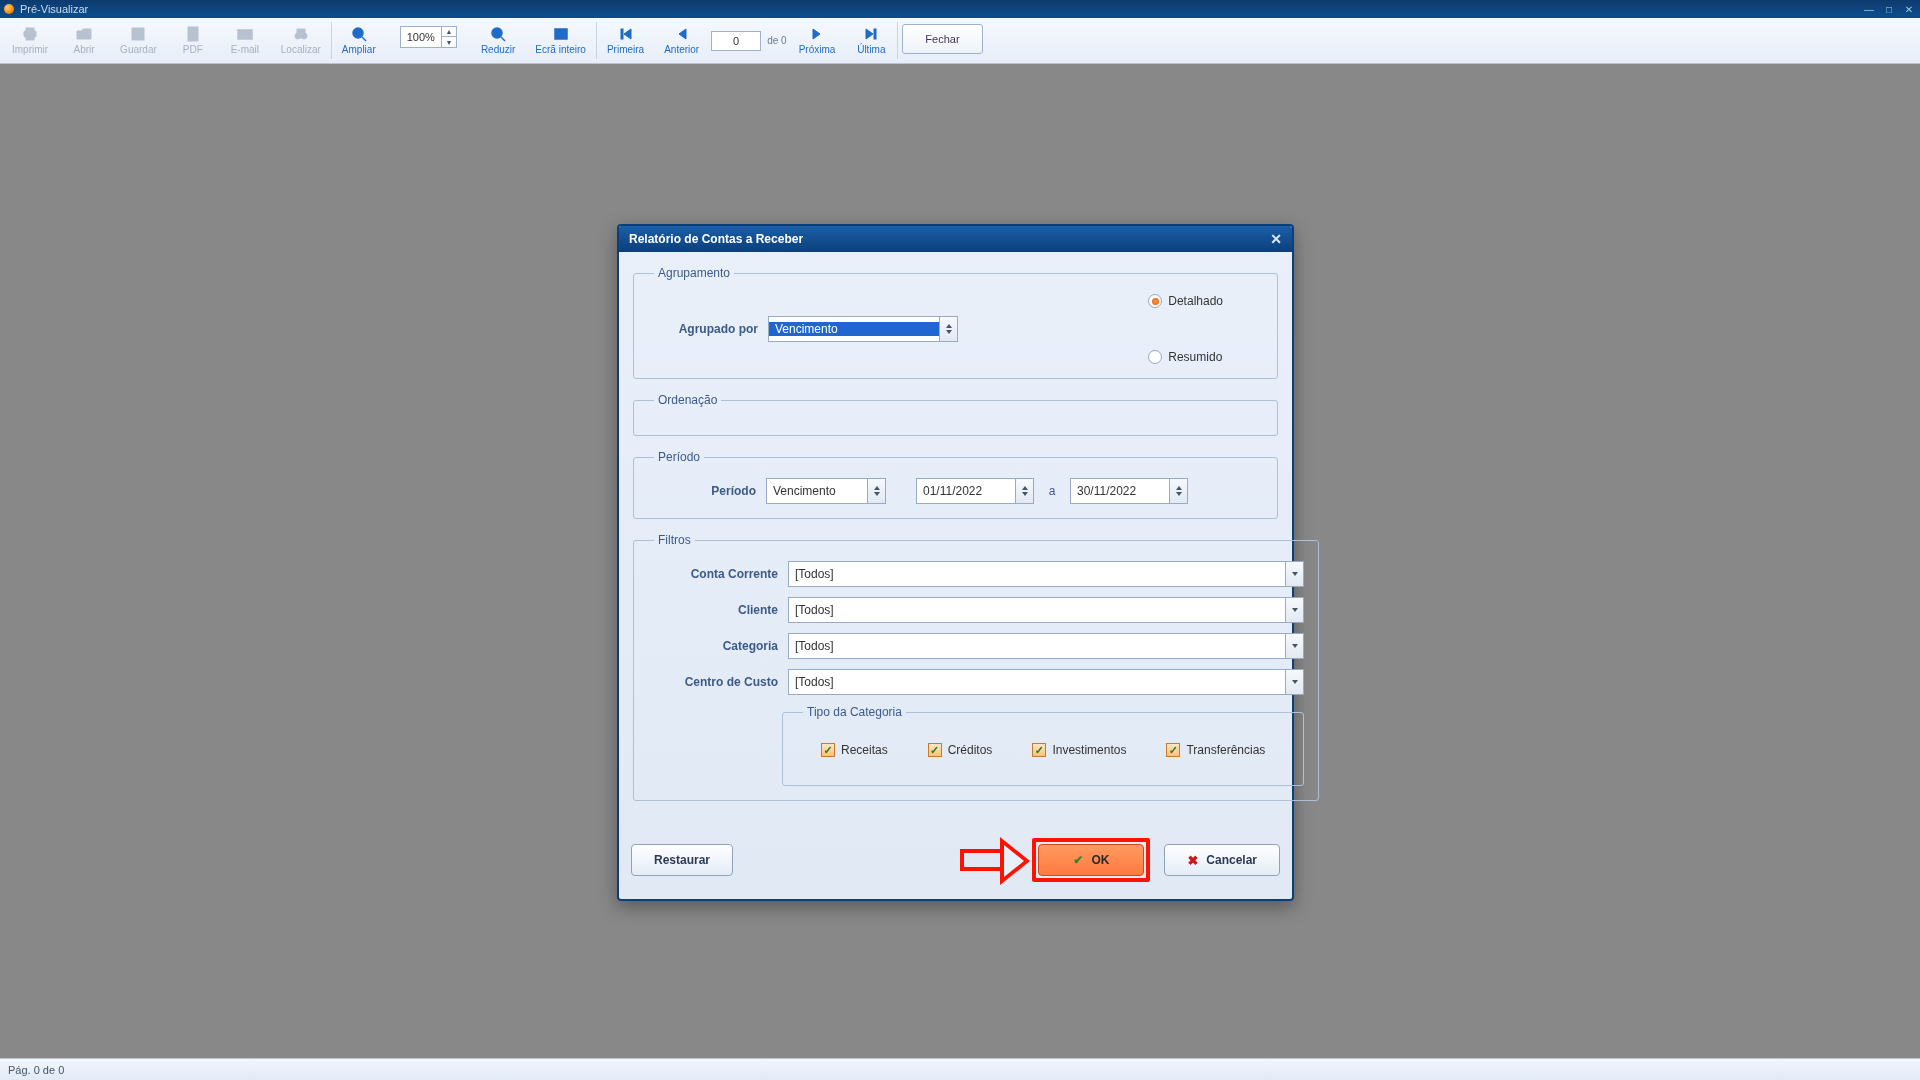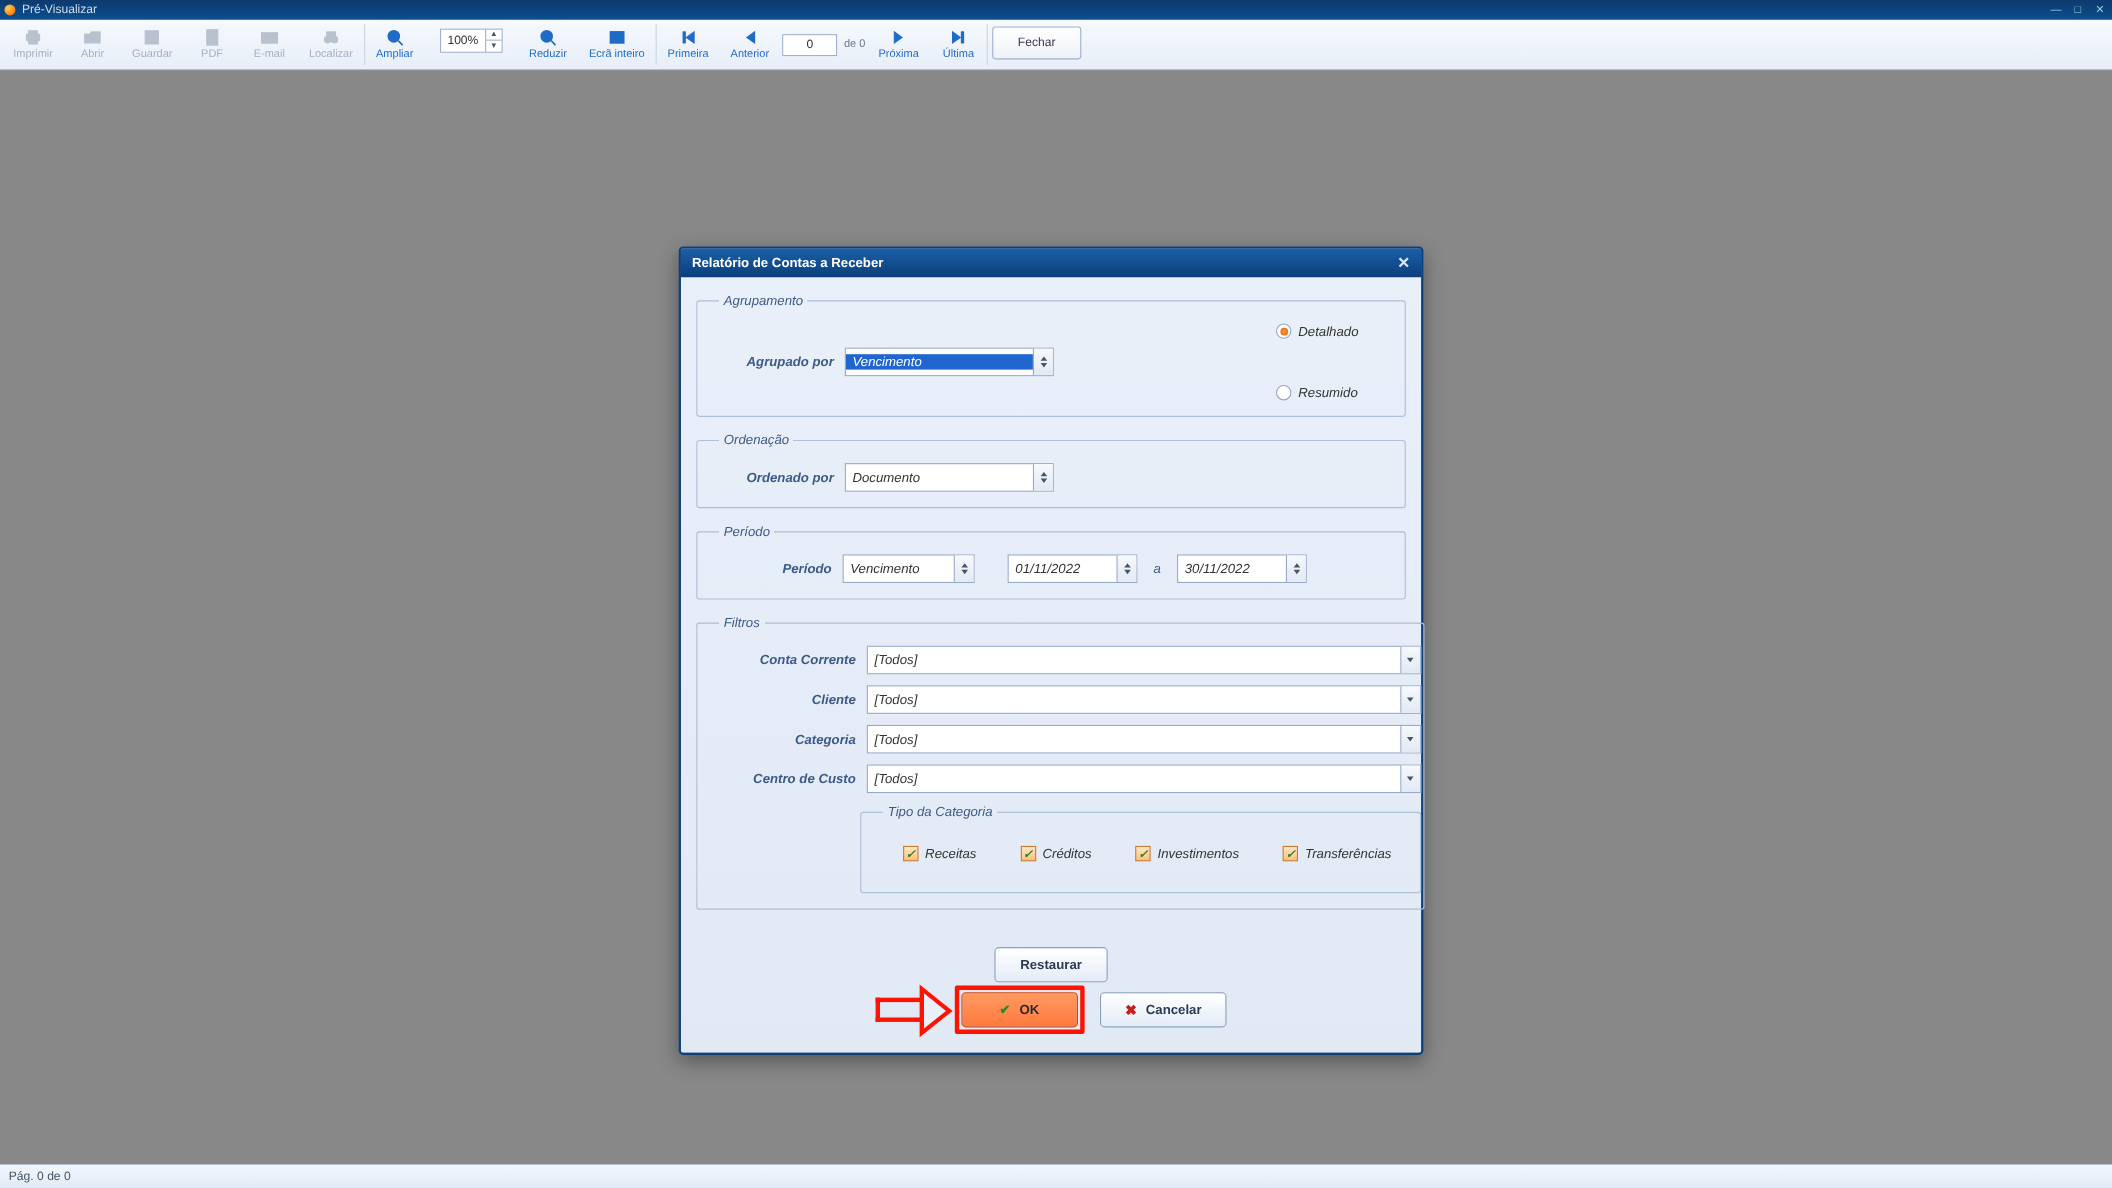--- a/index.html
+++ b/index.html
@@ -74,21 +74,21 @@
     height: 26px; background: linear-gradient(#1b5fa8,#0b3f7a);
     color:#fff; font-weight:bold; font-size:12px;
     display:flex; align-items:center; justify-content:space-between;
     padding: 0 10px; border-top-left-radius:2px; border-top-right-radius:2px;
   }
   .dialog-close { color:#dbe9ff; cursor:pointer; font-size:14px; }
   .dialog-body { padding: 14px 14px 10px 14px; }
 
   fieldset.group {
     border:1px solid #aebfd6; border-radius:3px; margin-bottom: 14px;
-    padding: 14px 2px 14px 14px; position: relative; font-style: italic;
+    padding: 14px 14px 14px 14px; position: relative;
   }
   fieldset.group > legend {
     padding: 0 4px; margin-left: 6px; color:#3c5a87; font-size:12px;
   }
 
   .row { display:flex; align-items:center; gap:10px; }
   .lbl {
     color:#3c5a87; font-weight:bold; font-size:12px; text-align:right;
   }
 
@@ -123,21 +123,20 @@
   .check { display:flex; align-items:center; gap:6px; font-size:12px; color:#333; cursor:pointer; }
   .check .box {
     width:14px; height:14px; border:1px solid #c97a2e; background: linear-gradient(#ffe7c4,#ffc177);
     display:flex; align-items:center; justify-content:center; font-size:11px; color:#2a7a2a; font-weight:bold;
   }
   .check .box::after{ content:"✓"; }
 
   .dialog-footer {
     display:flex; justify-content:space-between; align-items:center;
     padding: 10px 12px 14px 12px;
-    flex-direction: column;
   }
   .btn {
     height: 32px; padding: 0 22px; border:1px solid #8ea2bf; border-radius:4px;
     background: linear-gradient(#fff,#e4ecf7); color:#2b3a55; font-weight:bold; font-size:12px;
     display:flex; align-items:center; gap:8px; cursor:pointer;
   }
   .btn .ic-ok { color:#2a8a2a; font-size:12px; }
   .btn .ic-cancel { color:#cc1a1a; font-weight:bold; font-size:13px; }
 
   .ok-highlight {
@@ -355,30 +354,20 @@
             <div class="radio">
               <div class="dot"></div>
               <span>Resumido</span>
             </div>
           </div>
         </div>
       </fieldset>
 
       <fieldset class="group">
         <legend>Ordenação</legend>
-        <div class="row">
-          <div class="lbl" style="width:110px">Ordenado por</div>
-          <div class="combo" style="width:190px">
-            <span>Documento</span>
-            <div class="drop">
-                <div class="tri-up"></div>
-                <div class="tri-down"></div>
-              </div>
-          </div>
-        </div>
       </fieldset>
 
       <fieldset class="group">
         <legend>Período</legend>
         <div class="row" style="justify-content:flex-start; padding-left:48px;">
           <div class="lbl" style="width:60px">Período</div>
           <div class="numcombo" style="width:120px">
             <span>Vencimento</span>
             <div class="drop">
                 <div class="tri-up"></div>

